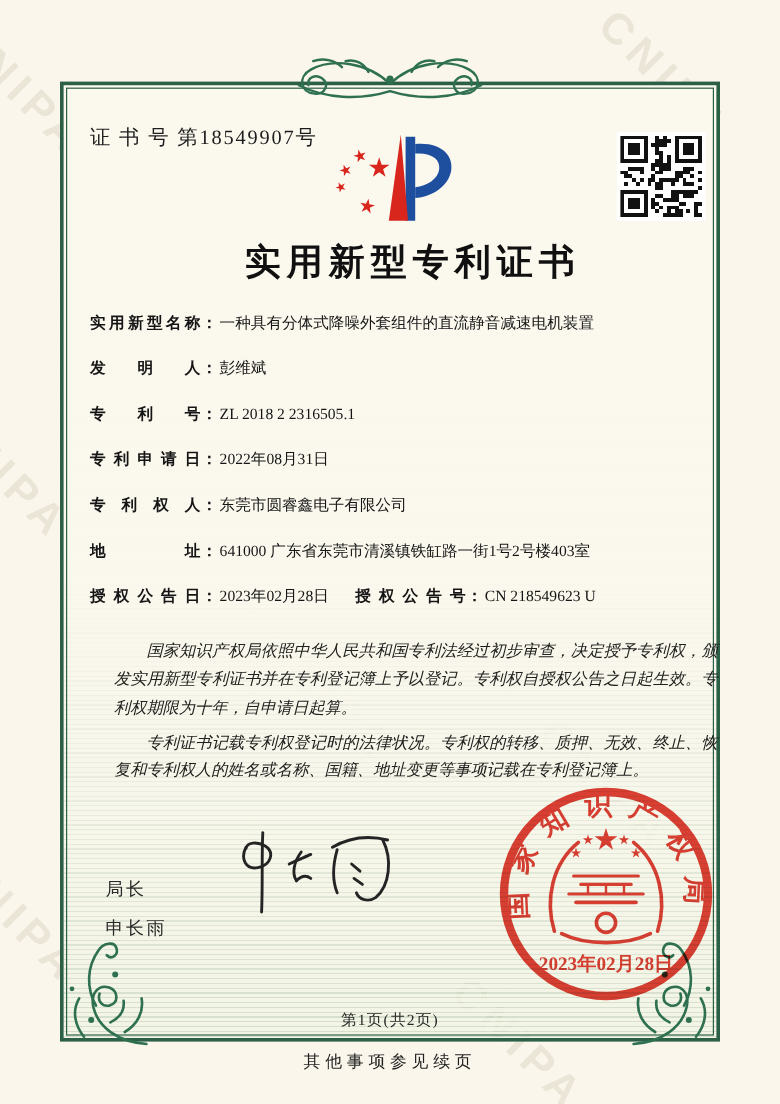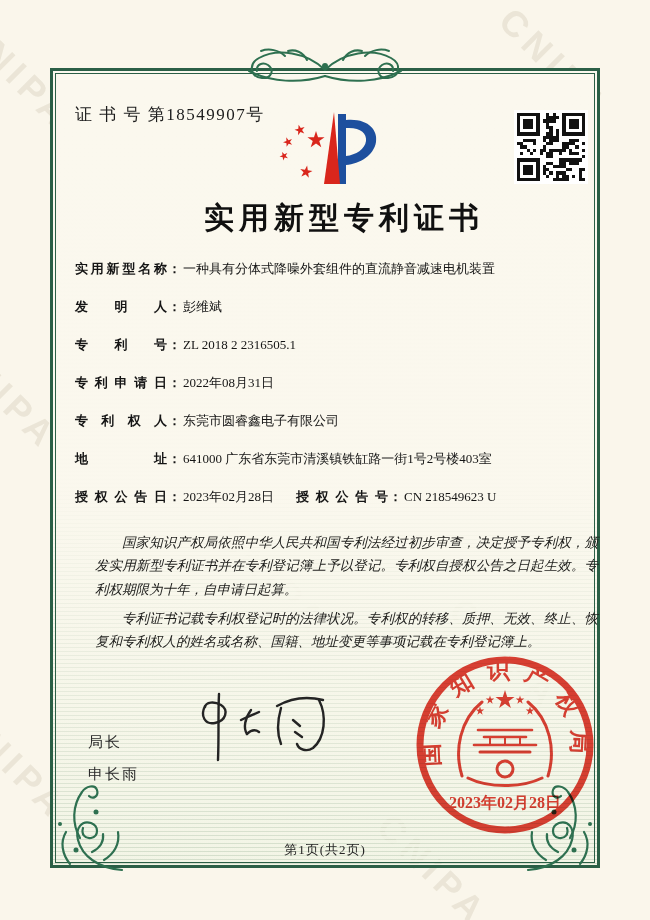--- a/index.html
+++ b/index.html
@@ -389,14 +389,15 @@
         <path d="M52,126 C44,100 50,70 72,52" stroke-width="3"></path>
         <path d="M138,126 C146,100 140,70 118,52" stroke-width="3"></path>
         <circle cx="95" cy="119" r="8" stroke-width="3"></circle>
         <path d="M58,128 C78,138 112,138 132,128" stroke-width="3"></path>
       </g>
       <text x="95" y="158" text-anchor="middle" font-size="16" font-weight="bold" stroke="none" font-family="Liberation Serif, DejaVu Serif, serif">2023年02月28日</text>
     </g>
   </svg>
 
   <div class="page-num">第1页(共2页)</div>
+  <div class="cont-note">其他事项参见续页</div>
 
 </div>
 
 </body></html>

